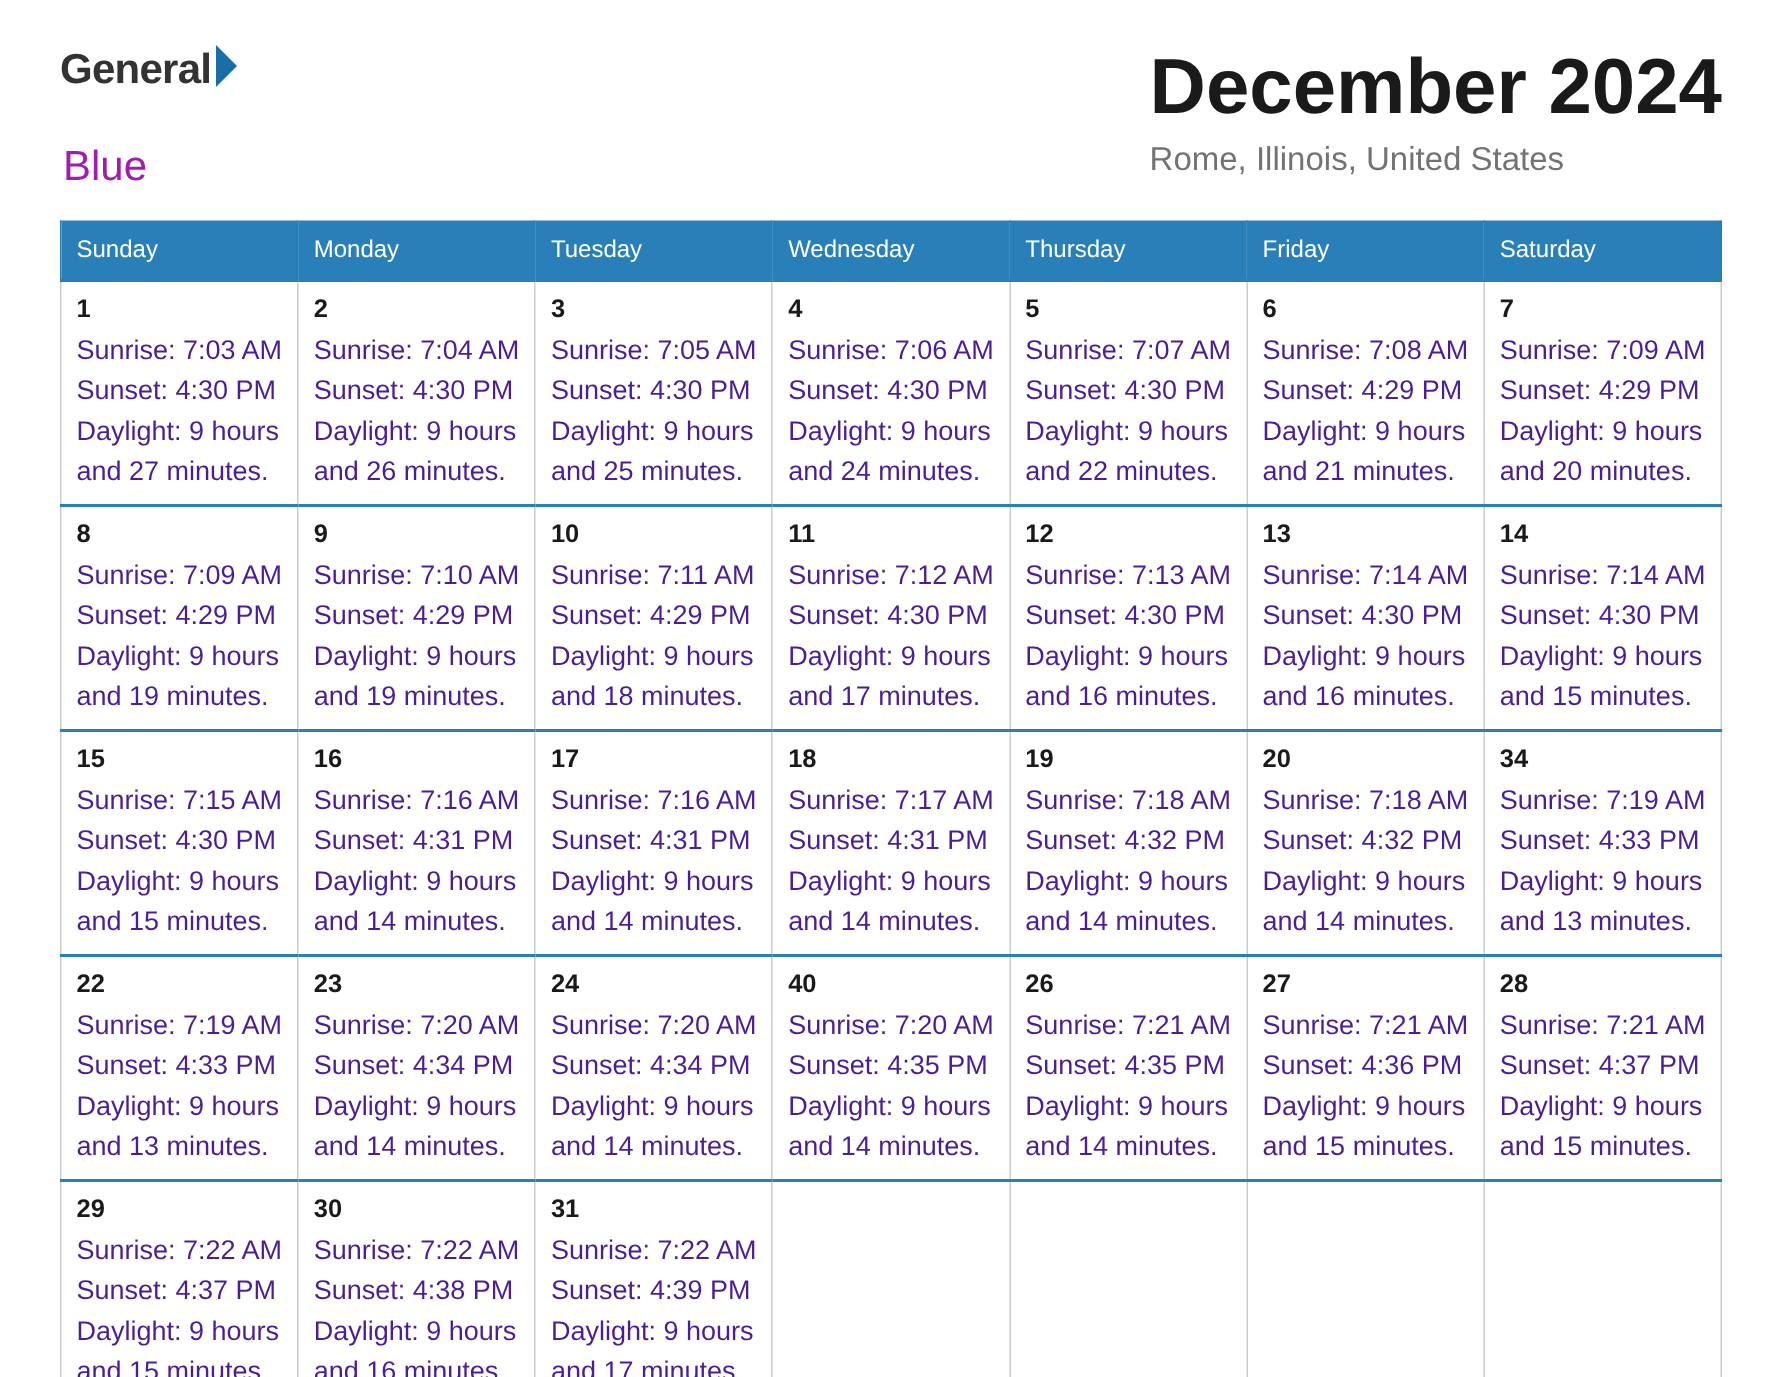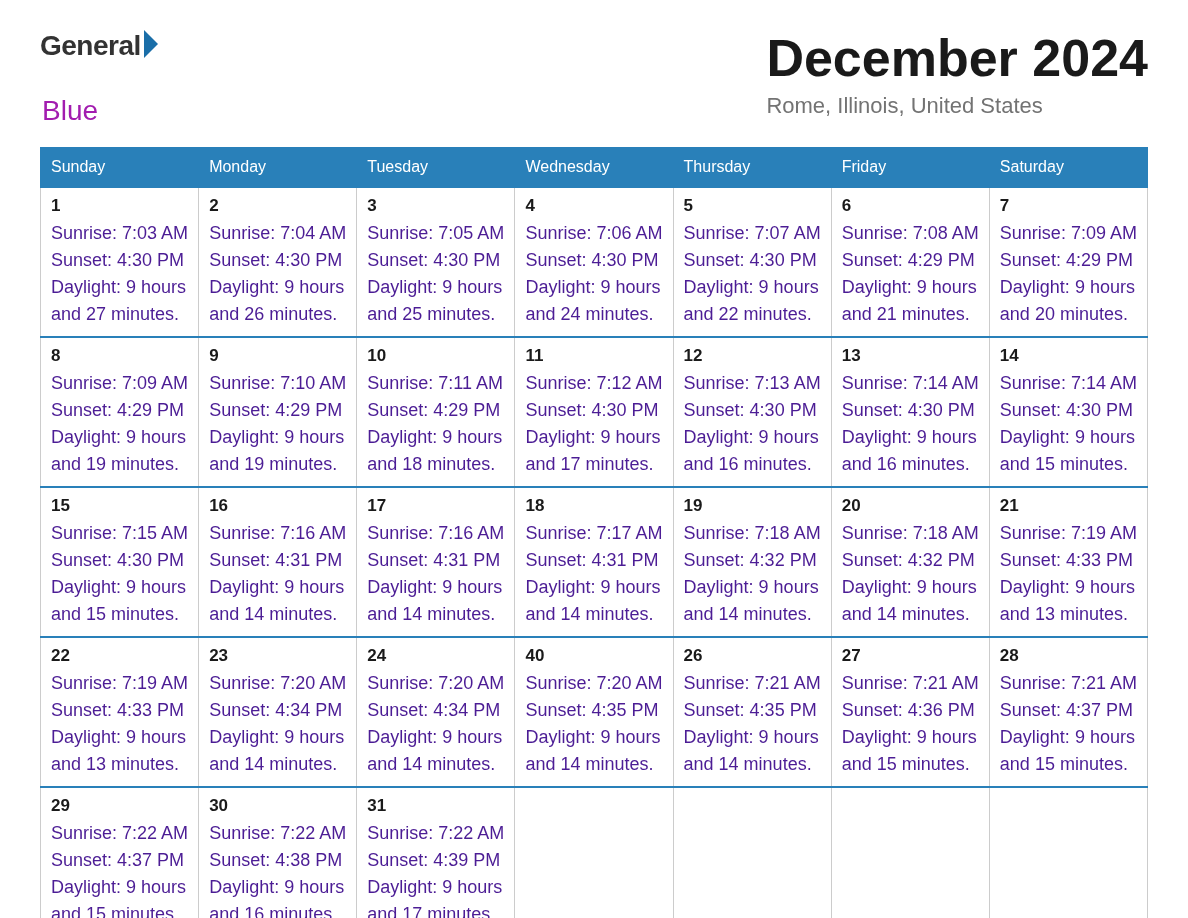--- a/index.html
+++ b/index.html
@@ -217,21 +217,21 @@
         </td>
         <td>
           <span class="day-number">19</span>
 <div class="day-info">Sunrise: 7:18 AM<br>Sunset: 4:32 PM<br>Daylight: 9 hours and 14 minutes.</div>
         </td>
         <td>
           <span class="day-number">20</span>
 <div class="day-info">Sunrise: 7:18 AM<br>Sunset: 4:32 PM<br>Daylight: 9 hours and 14 minutes.</div>
         </td>
         <td>
-          <span class="day-number">21</span>
+          <span class="day-number">34</span>
 <div class="day-info">Sunrise: 7:19 AM<br>Sunset: 4:33 PM<br>Daylight: 9 hours and 13 minutes.</div>
         </td>
       </tr>
       <tr>
         <td>
           <span class="day-number">22</span>
 <div class="day-info">Sunrise: 7:19 AM<br>Sunset: 4:33 PM<br>Daylight: 9 hours and 13 minutes.</div>
         </td>
         <td>
           <span class="day-number">23</span>

